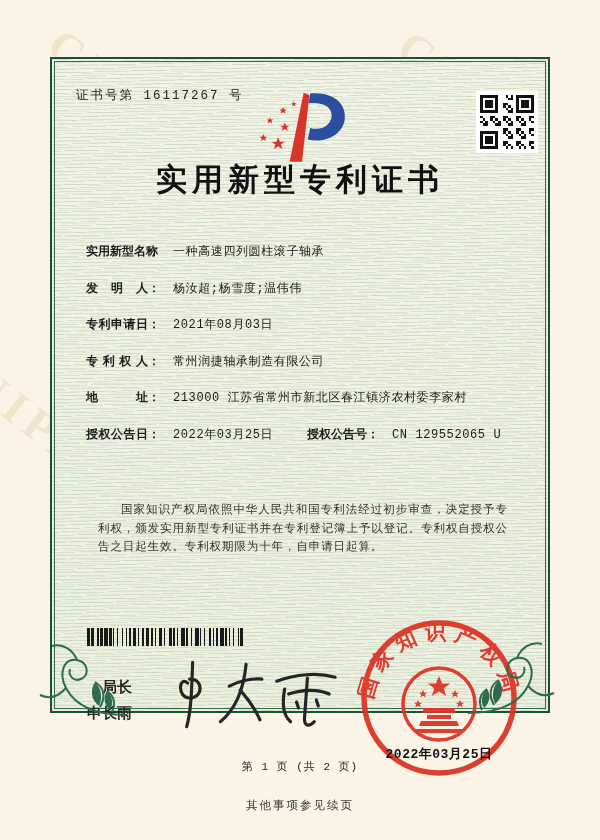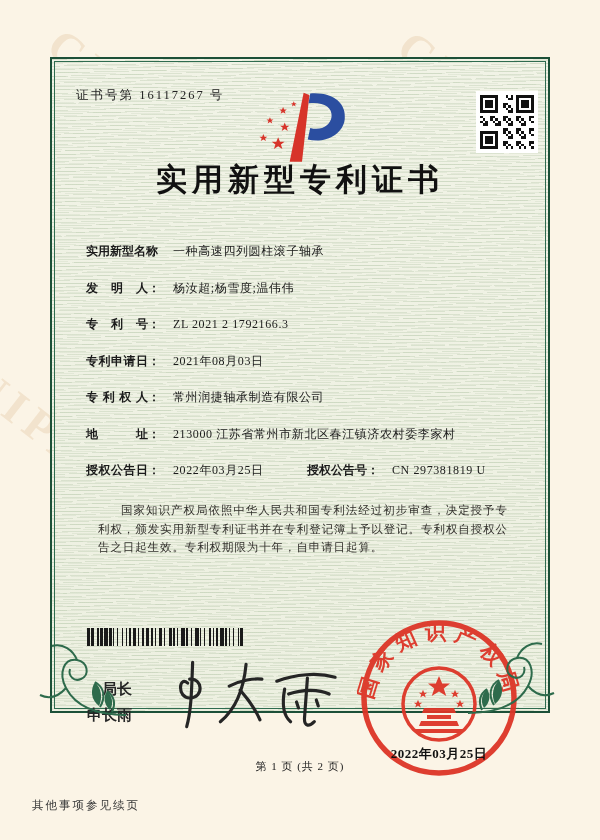--- a/index.html
+++ b/index.html
@@ -20,20 +20,21 @@
   }
   
   .panel{
     position:absolute;left:50px;top:57px;width:500px;height:656px;
     box-sizing:border-box;
     border:2px solid #1c5038;
     background:
       repeating-linear-gradient(178.5deg, rgba(140,168,128,0.22) 0px, rgba(140,168,128,0.22) 0.9px, rgba(0,0,0,0) 0.9px, rgba(0,0,0,0) 3.4px),
       repeating-linear-gradient(181.5deg, rgba(140,168,128,0.13) 0px, rgba(140,168,128,0.13) 0.9px, rgba(0,0,0,0) 0.9px, rgba(0,0,0,0) 4.3px),
       linear-gradient(#f1f3e6,#edf0e1);
+    font-family: Liberation Mono, monospace;
   }
   .panel::before{
     content:"";position:absolute;left:2px;top:2px;right:2px;bottom:2px;
     border:1px solid #2e6b4f;pointer-events:none;z-index:3;
   }
   .cert-no{
     position:absolute;left:24px;top:28px;
     font-size:12.5px;letter-spacing:2px;color:#222;z-index:4;
   }
   .logo{position:absolute;left:200px;top:32px;width:100px;height:74px;z-index:4;}
@@ -72,22 +73,22 @@
     font-size:13px;font-weight:bold;color:#111;letter-spacing:0.5px;z-index:6;
   }
   .page-info{
     position:absolute;left:0;right:0;top:700px;text-align:center;
     font-size:11px;letter-spacing:1px;color:#222;z-index:6;
   }
   .flourish{position:absolute;z-index:7;pointer-events:none;}
   .flourish-bl{left:-14px;bottom:-8px;width:92px;height:80px;}
   .flourish-br{right:-8px;bottom:-6px;width:92px;height:80px;}
   .cont-note{
-    position:absolute;left:8px;right:0;top:798px;
-    font-size:11.5px;letter-spacing:2px;color:#3a3a3a;padding-left:24px;
+    position:absolute;left:0;right:0;top:798px;text-align:center;
+    font-size:11.5px;letter-spacing:2px;color:#3a3a3a;
   }
 </style>
 </head>
 <body>
 
 <div class="page">
 
   <span class="wm" style="left:70px;top:18px;">CNIPA</span>
   <span class="wm" style="left:300px;top:200px;">CNIPA</span>
   <span class="wm" style="left:-40px;top:330px;">CNIPA</span>
@@ -215,35 +216,32 @@
     <div class="title">实用新型专利证书</div>
 
     <div class="fields">
       <div class="frow">
         <span class="flabel">实用新型名称</span><span class="fcolon">：</span><span class="fvalue">一种高速四列圆柱滚子轴承</span>
       </div>
       <div class="frow">
         <span class="flabel">发明人</span><span class="fcolon">：</span><span class="fvalue">杨汝超;杨雪度;温伟伟</span>
       </div>
       <div class="frow">
-        <span class="flabel">专利号</span><span class="fcolon">：</span><span class="fvalue">ZL 2021 2 1792166.3</span>
-      </div>
-      <div class="frow">
         <span class="flabel">专利申请日</span><span class="fcolon">：</span><span class="fvalue">2021年08月03日</span>
       </div>
       <div class="frow">
         <span class="flabel">专利权人</span><span class="fcolon">：</span><span class="fvalue">常州润捷轴承制造有限公司</span>
       </div>
       <div class="frow">
         <span class="flabel">地址</span><span class="fcolon">：</span><span class="fvalue">213000 江苏省常州市新北区春江镇济农村委李家村</span>
       </div>
       <div class="frow">
         <span class="flabel">授权公告日</span><span class="fcolon">：</span><span class="fvalue">2022年03月25日</span>
         <span class="pair2">
-          <span class="flabel" style="width:60px">授权公告号</span><span class="fcolon">：</span><span class="fvalue">CN 297381819 U</span>
+          <span class="flabel" style="width:60px">授权公告号</span><span class="fcolon">：</span><span class="fvalue">CN 129552065 U</span>
         </span>
       </div>
     </div>
 
     <div class="legal">
       <p>国家知识产权局依照中华人民共和国专利法经过初步审查，决定授予专利权，颁发实用新型专利证书并在专利登记簿上予以登记。专利权自授权公告之日起生效。专利权期限为十年，自申请日起算。</p>
     </div>
 
     <div class="barcode">
       <svg viewBox="0 0 157 18" width="157" height="18" shape-rendering="crispEdges">

